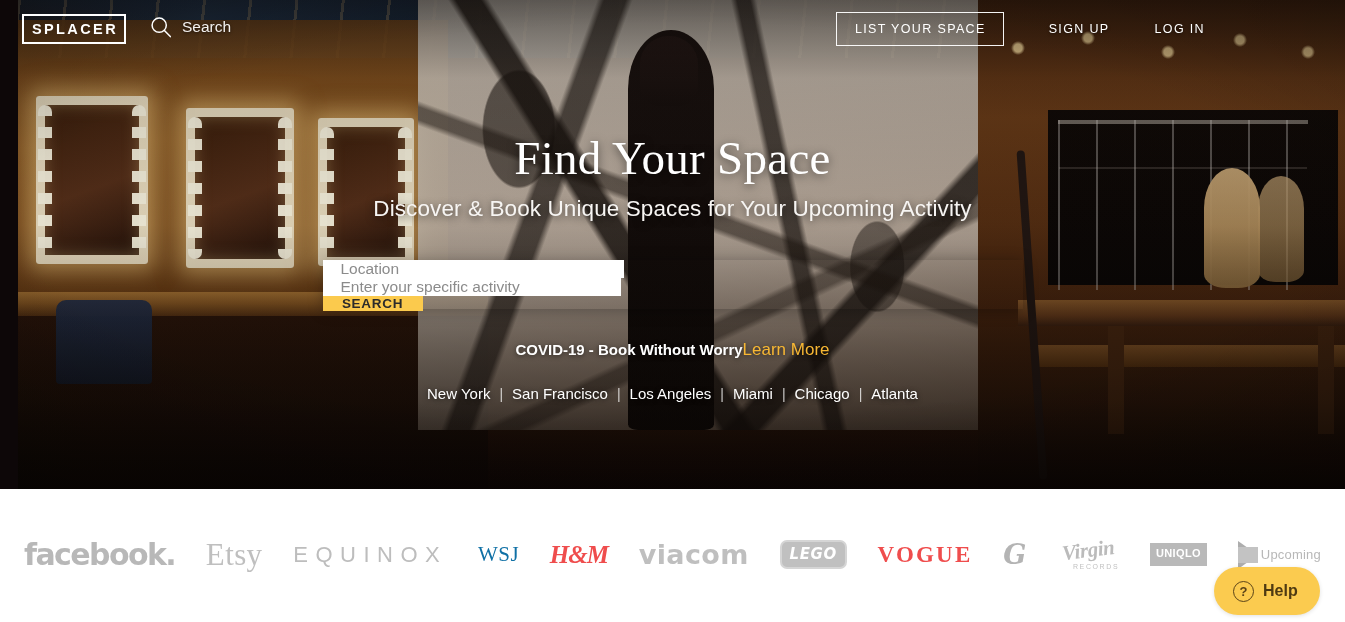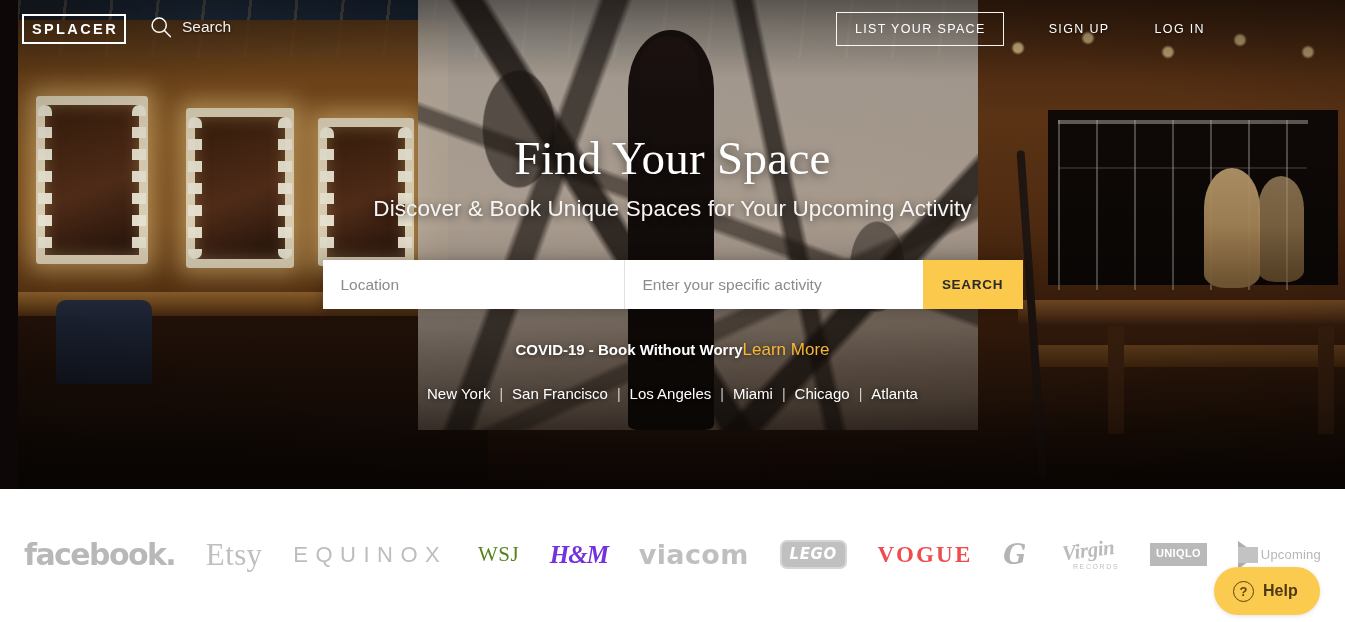--- a/index.html
+++ b/index.html
@@ -272,20 +272,21 @@
     font-weight: 300;
     color: #f7f5f3;
     letter-spacing: .1px;
     text-shadow: 0 2px 8px rgba(0,0,0,.6);
   }
   .search-bar {
     margin-top: 38px;
     width: 700px; height: 49px;
     display: flex;
     box-shadow: 0 2px 14px rgba(0,0,0,.30);
+    flex-direction: column;
   }
   .sb-field {
     height: 49px;
     background: #ffffff;
     border: none;
     outline: none;
     font-family: "Liberation Sans", sans-serif;
     font-size: 15.5px;
     color: #333;
     padding: 0 18px;
@@ -364,26 +365,26 @@
     color: #bcbcbc;
   }
   .brand-equinox {
     font-family: "Liberation Sans", sans-serif;
     font-size: 22px; font-weight: 400; letter-spacing: 7.5px;
     color: #bababa;
   }
   .brand-wsj {
     font-family: "Liberation Serif", serif;
     font-size: 21px; font-weight: 400; letter-spacing: .5px;
-    color: #4d7c0f;
+    color: #0369a1;
   }
   .brand-hm {
     font-family: "Liberation Serif", serif;
     font-size: 25px; font-weight: 700; font-style: italic;
-    letter-spacing: -1px; color: #6d28d9;
+    letter-spacing: -1px; color: #ef4444;
   }
   .brand-viacom {
     font-family: "DejaVu Sans", sans-serif;
     font-size: 27px; font-weight: 600; letter-spacing: .4px;
     color: #bcbcbc;
   }
   .brand-lego {
     font-family: "DejaVu Sans", sans-serif;
     font-size: 15px; font-weight: 700; font-style: italic; letter-spacing: .6px;
     color: #ffffff;

